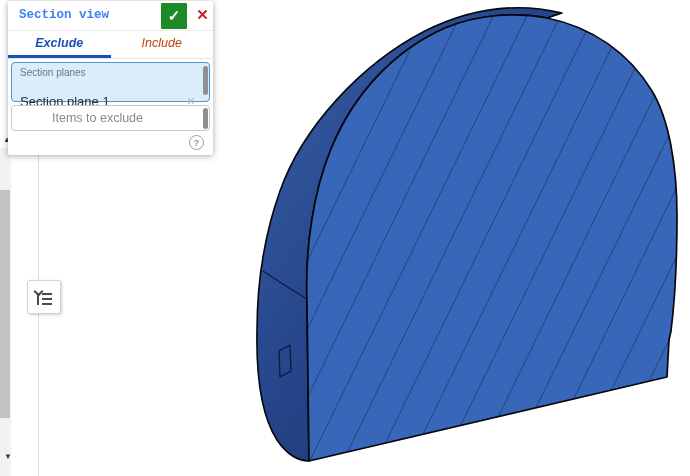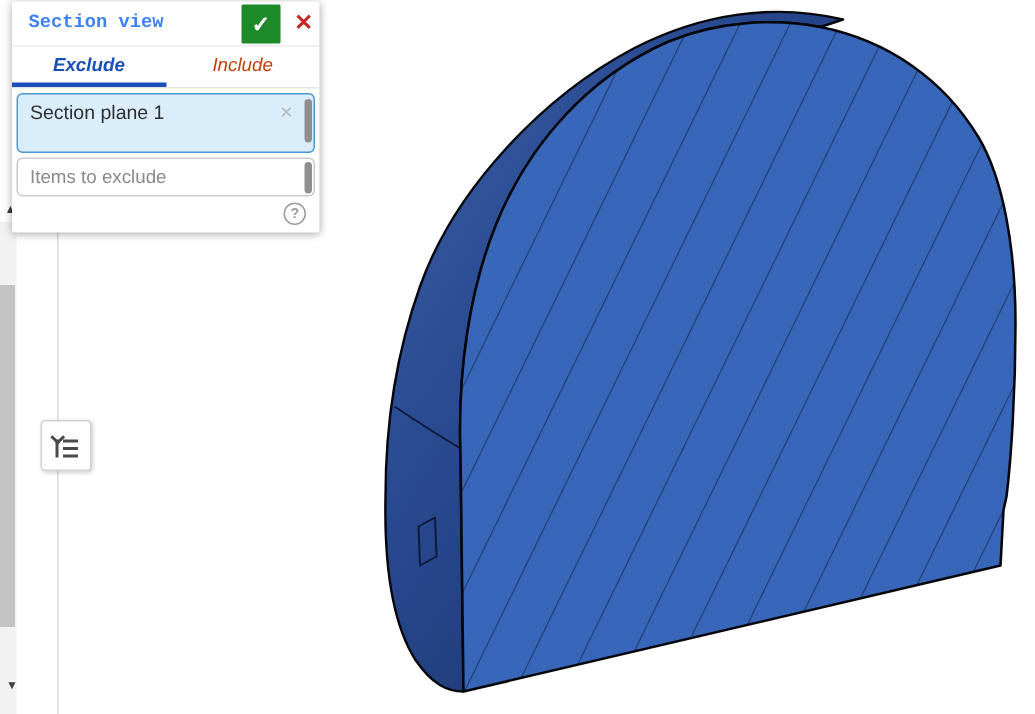--- a/index.html
+++ b/index.html
@@ -45,27 +45,27 @@
     display:flex;align-items:center;justify-content:center;font-size:15px;font-weight:bold;cursor:pointer;
   }
   .tabs{display:flex;height:27px;border-bottom:1px solid #e4e4e4;font-style:italic;}
   .tab{flex:1;text-align:center;line-height:25px;font-size:12.5px;color:#c2410c;cursor:pointer;box-sizing:border-box;}
   .tab.active{color:#1b4fb8;font-weight:bold;border-bottom:3px solid #1b4fb8;}
   .dialog-body{padding:3px 3px 0 3px;}
   .field{position:relative;box-sizing:border-box;border-radius:4px;margin:0 0 3px 0;}
   .field.selected{height:40px;background:#d9edfa;border:1px solid #4a97d2;padding:4px 8px;}
   .field.plain{height:26px;background:#fff;border:1px solid #c9c9c9;padding:5px 8px;}
   .field-label{font-size:10px;color:#64798a;line-height:11px;}
-  .field-value-row{display:flex;align-items:center;justify-content:space-between;margin-top:0;}
+  .field-value-row{display:flex;align-items:center;justify-content:space-between;margin-top:16px;}
   .field-value{font-size:13px;color:#2f2f2f;}
   .clear-x{font-size:14px;color:#b5b5b5;margin-right:6px;cursor:pointer;line-height:13px;}
   .field-scrollbar{position:absolute;right:1px;width:5px;background:#8f8f8f;border-radius:3px;}
   .field.selected .field-scrollbar{top:3px;height:29px;}
   .field.plain .field-scrollbar{top:2px;height:21px;}
-  .placeholder{font-size:12.5px;color:#8a8a8a;line-height:14px;}
+  .placeholder{font-size:12.5px;color:#8a8a8a;line-height:14px;margin-left:32px;}
   .help-row{display:flex;justify-content:flex-end;padding:1px 6px 5px 0;}
   .help-icon{
     width:13px;height:13px;border:1.5px solid #9a9a9a;border-radius:50%;color:#9a9a9a;
     font-size:9.5px;font-weight:bold;display:flex;align-items:center;justify-content:center;cursor:pointer;
   }
 </style>
 </head>
 <body>
 
 <div id="stage">
@@ -140,20 +140,21 @@
       </div>
     </div>
 
     <div class="tabs">
       <div class="tab active">Exclude</div>
       <div class="tab">Include</div>
     </div>
 
     <div class="dialog-body">
       <div class="field selected">
+        <div class="field-label">Section planes</div>
         <div class="field-value-row">
           <span class="field-value">Section plane 1</span>
           <span class="clear-x">×</span>
         </div>
         <div class="field-scrollbar"></div>
       </div>
 
       <div class="field plain">
         <div class="placeholder">Items to exclude</div>
         <div class="field-scrollbar"></div>

